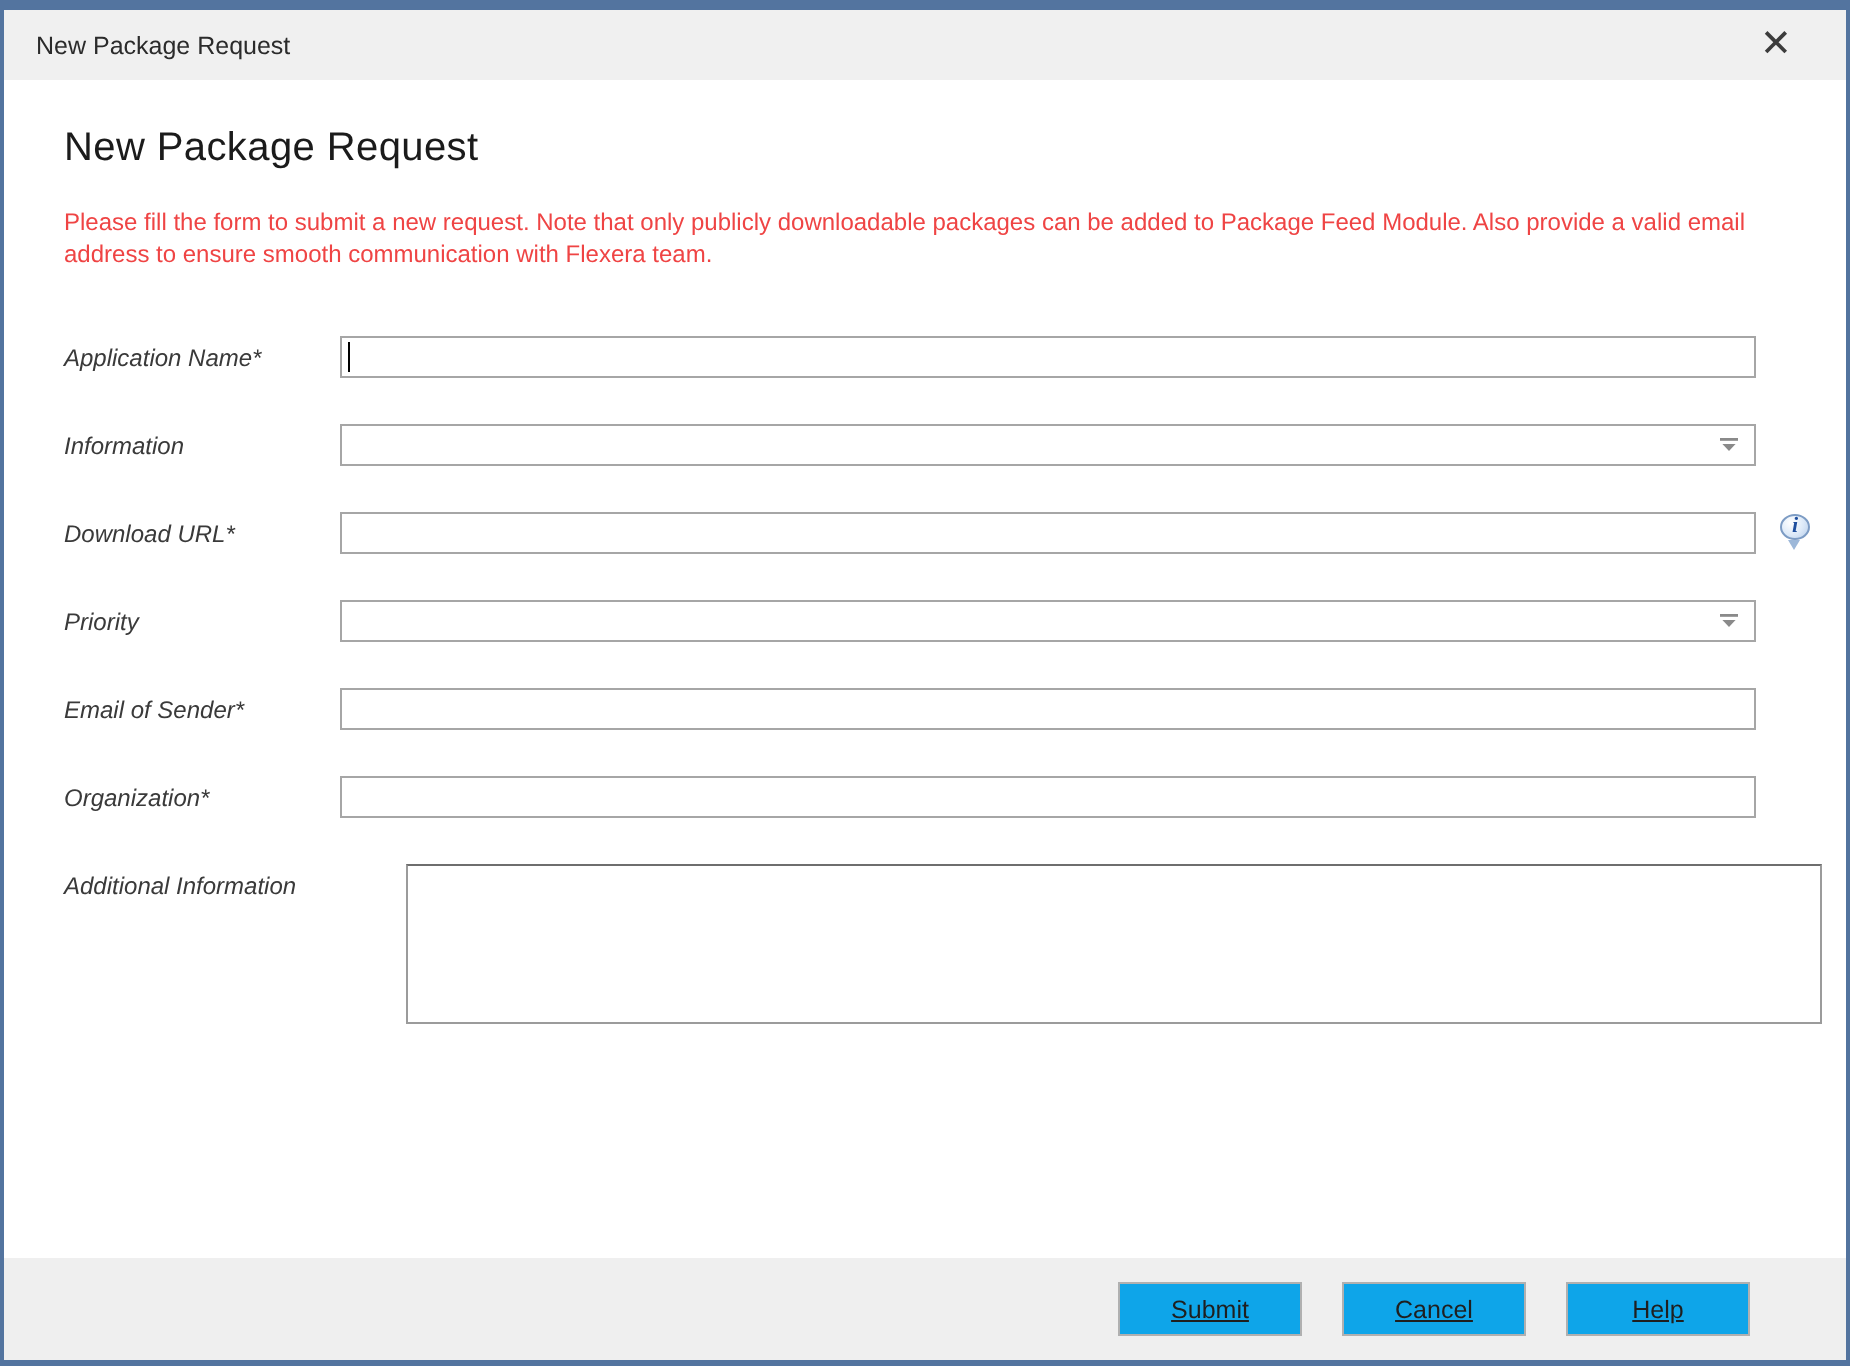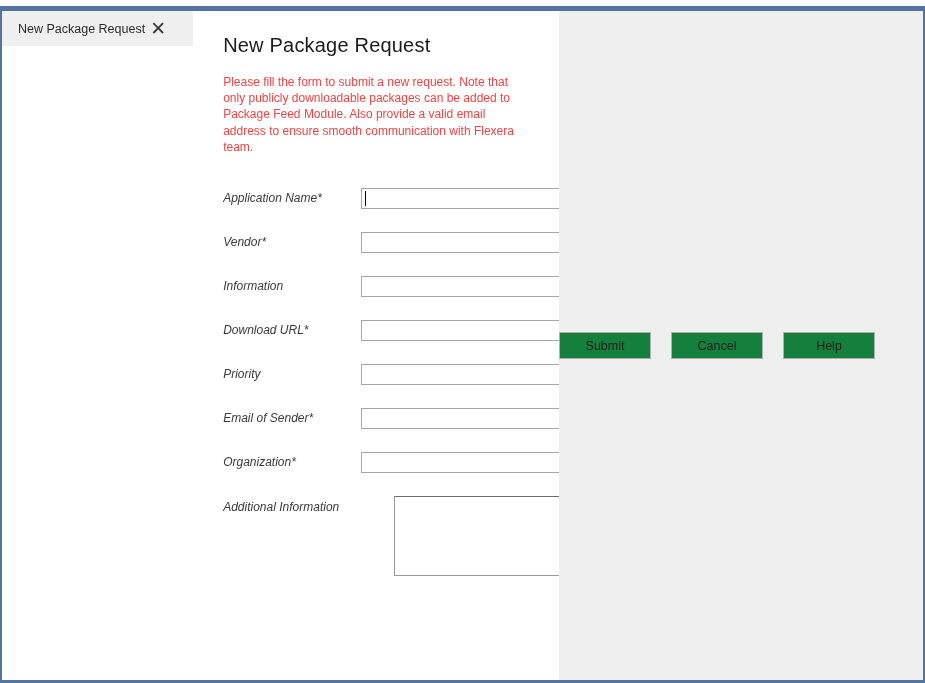--- a/index.html
+++ b/index.html
@@ -9,21 +9,21 @@
     background: #ffffff;
     position: relative;
     overflow: hidden;
   }
   .window {
     position: absolute; inset: 0;
     border: 2px solid #53749f;
     border-top-width: 5px;
     border-bottom-width: 3px;
     background: #ffffff;
-    display: flex; flex-direction: row; margin-top: 6px;
+    display: flex; flex-direction: column;
   }
   
   .titlebar {
     height: 35px;
     background: #f0f0f0;
     display: flex; align-items: center;
     padding: 0 14px 0 16px;
     flex: 0 0 auto;
   }
   .titlebar-text { font-size: 12.5px; color: #2b2b2b; }
@@ -129,25 +129,26 @@
   
   .footer {
     flex: 0 0 51px;
     background: #efefef;
     display: flex; align-items: center; justify-content: flex-end;
     gap: 20px;
     padding-right: 48px;
   }
   .btn {
     width: 92px; height: 27px;
-    background: #15803d;
+    background: #0ea5e9;
     border: 1px solid #b0b0b0;
     font-family: "Liberation Sans", sans-serif;
     font-size: 12.5px; color: #1f1f1f;
     cursor: pointer;
+    text-decoration: underline;
   }
 </style>
 </head>
 <body>
 
 <div class="window">
 
   <div class="titlebar">
     <span class="titlebar-text">New Package Request</span>
     <span class="titlebar-spacer"></span>
@@ -162,26 +163,20 @@
 
       <div class="row">
         <label class="lbl">Application Name*</label>
         <div class="ctl">
           <input class="txt" value="" style="">
           <span class="caret"></span>
         </div>
       </div>
 
 
-      <div class="row">
-        <label class="lbl">Vendor*</label>
-        <div class="ctl">
-          <input class="txt" value="" style="">
-        </div>
-      </div>
 
       <div class="row">
         <label class="lbl">Information</label>
         <div class="ctl">
           <div class="combo">
             <span class="combo-arrow">
               <svg width="9" height="7" viewBox="0 0 9 7">
                   <rect x="0" y="0" width="9" height="1.4" fill="#8a8a8a"></rect>
                   <path d="M1.2 3 L7.8 3 L4.5 6.5 Z" fill="#8a8a8a"></path>
                 </svg>

